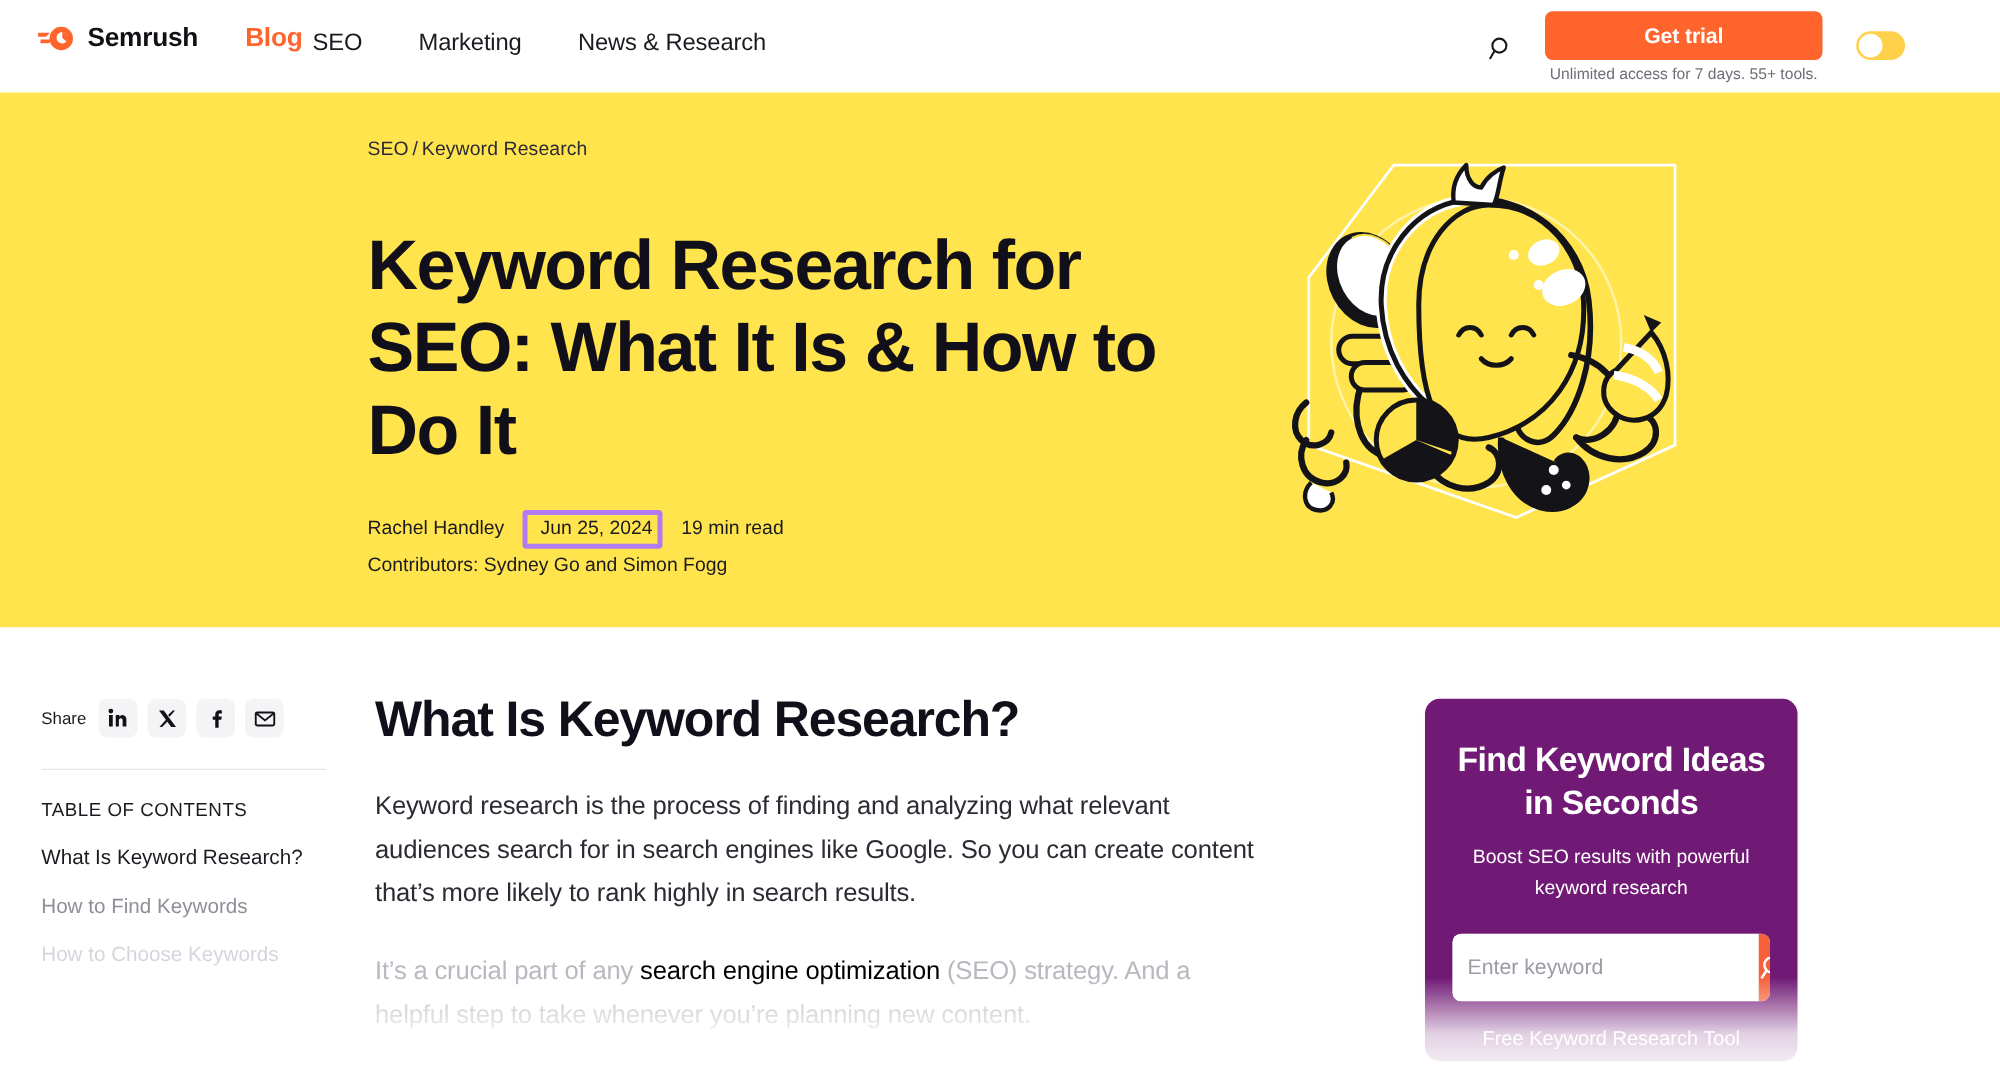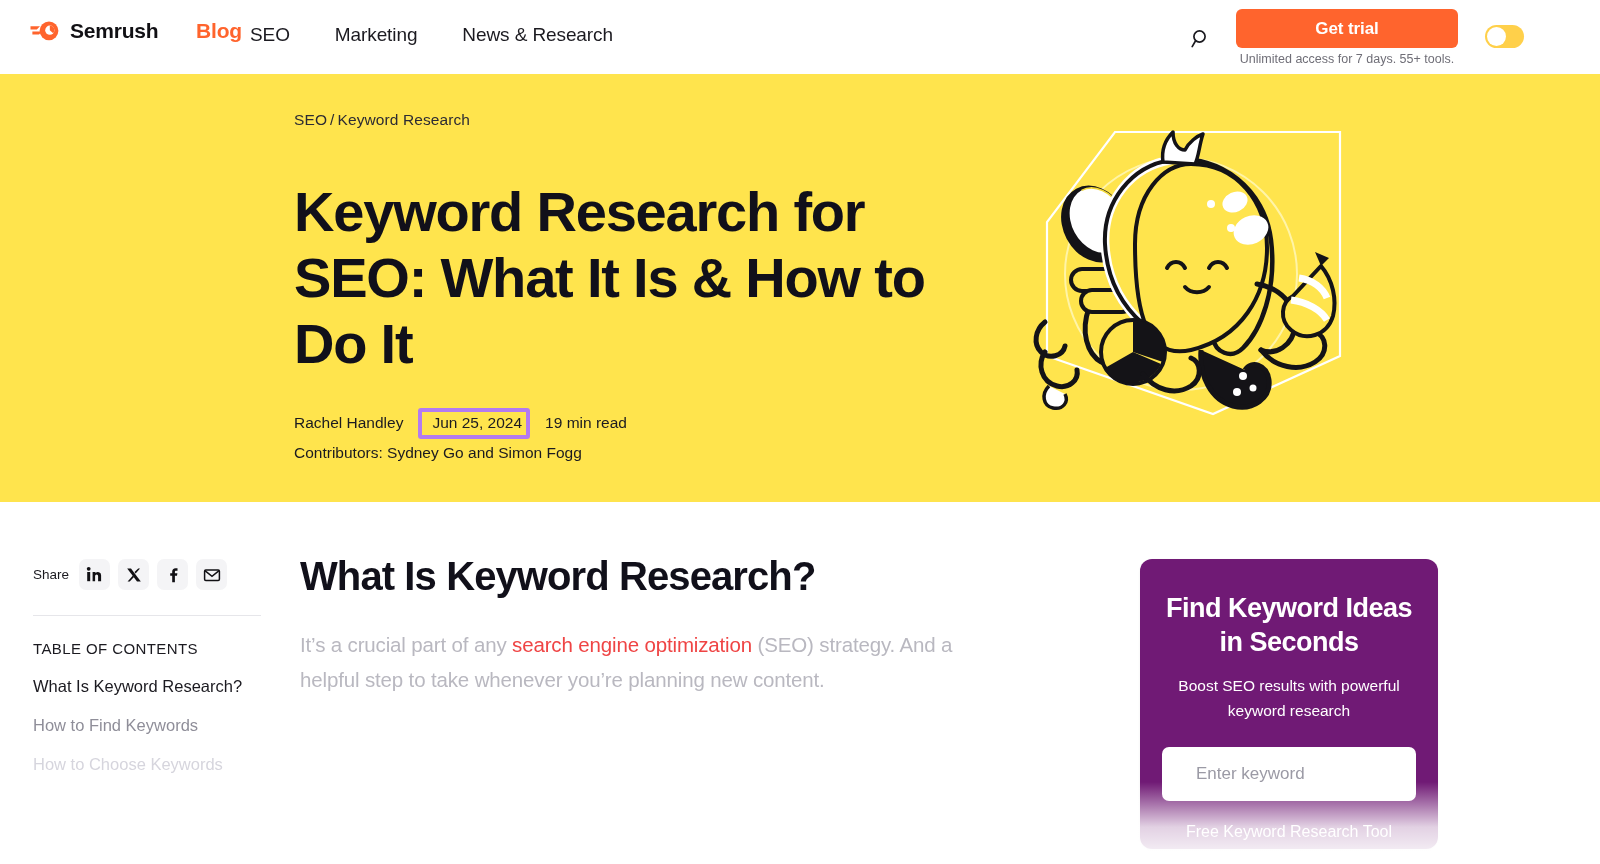--- a/index.html
+++ b/index.html
@@ -116,21 +116,21 @@
   .article { position: absolute; left: 300px; top: 50px; width: 712px; }
   .article h2 {
     font-size: 40px; line-height: 48px; font-weight: 700; letter-spacing: -0.9px;
     color: #11101a;
   }
   .article p {
     margin-top: 27px; font-size: 20.5px; line-height: 35px; color: #2c2b33;
     letter-spacing: -0.15px;
   }
   .article p.faded { color: #b9b8c0; }
-  .article a.inline-link { color: #ef4444; text-decoration: none; cursor: pointer; }
+  .article a.inline-link { color: #000000; text-decoration: none; cursor: pointer; }
 
   
   .promo {
     position: absolute; left: 1140px; top: 57px; width: 298px; height: 290px;
     background: #701a75; border-radius: 12px; overflow: hidden;
     box-shadow: 0 1px 3px rgba(0,0,0,0.06);
   }
   .promo-title {
     margin: 32px 24px 0 24px; text-align: center; color: #ffffff;
     font-size: 27px; line-height: 34px; font-weight: 700; letter-spacing: -0.5px;
@@ -138,21 +138,21 @@
   .promo-sub {
     margin: 14px 30px 0 30px; text-align: center; color: #ffffff;
     font-size: 15.5px; line-height: 25px; font-weight: 400;
   }
   .promo-form {
     margin: 24px 22px 0 22px; height: 54px; display: flex;
     border-radius: 7px; overflow: hidden; background: #fff;
   }
   .promo-input {
     flex: 1; border: none; outline: none; background: #fff;
-    font-family: inherit; font-size: 17px; color: #1b1a20; padding: 0 34px;
+    font-family: inherit; font-size: 17px; color: #1b1a20; padding: 0 12px;
   }
   .promo-input::placeholder { color: #9b9aa5; }
   .promo-search-btn {
     width: 60px; background: #f4613b; border: none; cursor: pointer;
     display: flex; align-items: center; justify-content: center;
   }
   .promo-footnote {
     margin-top: 22px; text-align: center; color: #ffffff; font-size: 16px;
   }
 
@@ -333,20 +333,21 @@
 
       <div class="toc-list">
         <div class="toc-item">What Is Keyword Research?</div>
         <div class="toc-item dim2">How to Find Keywords</div>
         <div class="toc-item dim3">How to Choose Keywords</div>
       </div>
     </div>
 
     <div class="article">
       <h2>What Is Keyword Research?</h2>
+      <p>Keyword research is the process of finding and analyzing what relevant audiences search for in search engines like Google. So you can create content that’s more likely to rank highly in search results.</p>
       <p class="faded"><span>It’s a crucial part of any </span><a class="inline-link">search engine optimization</a><span> (SEO) strategy. And a helpful step to take whenever you’re planning new content.</span></p>
     </div>
 
     <div class="promo">
       <div class="promo-title">Find Keyword Ideas in Seconds</div>
       <div class="promo-sub">Boost SEO results with powerful keyword research</div>
       <div class="promo-form">
         <input class="promo-input" type="text" placeholder="Enter keyword" style="">
         <button class="promo-search-btn">
           <svg width="22" height="22" viewBox="0 0 22 22">

